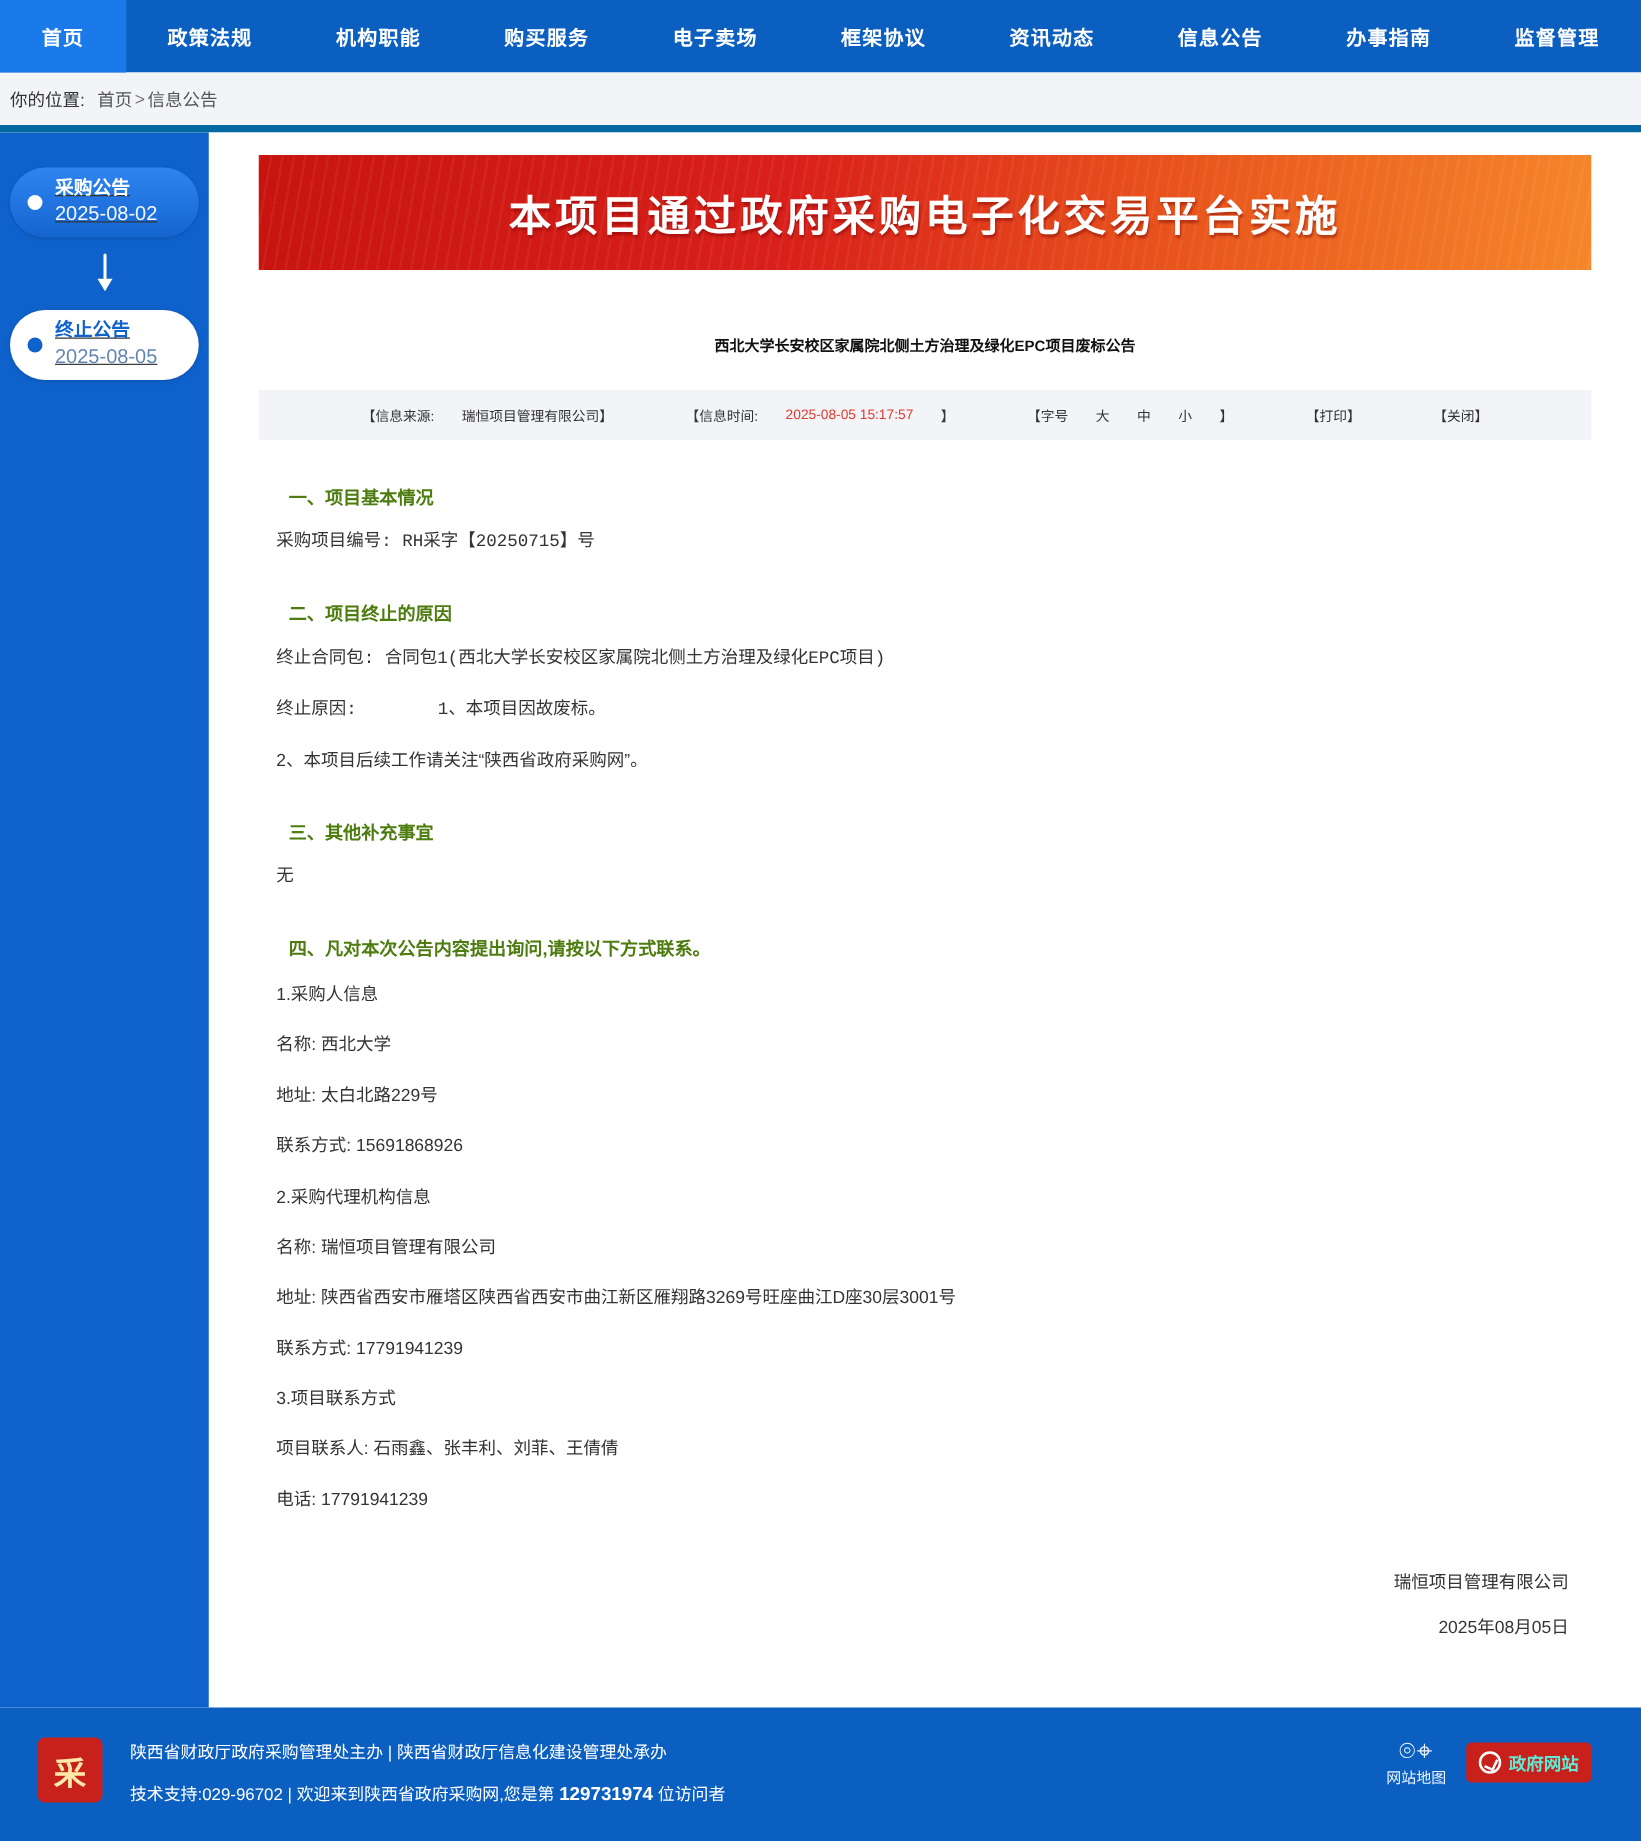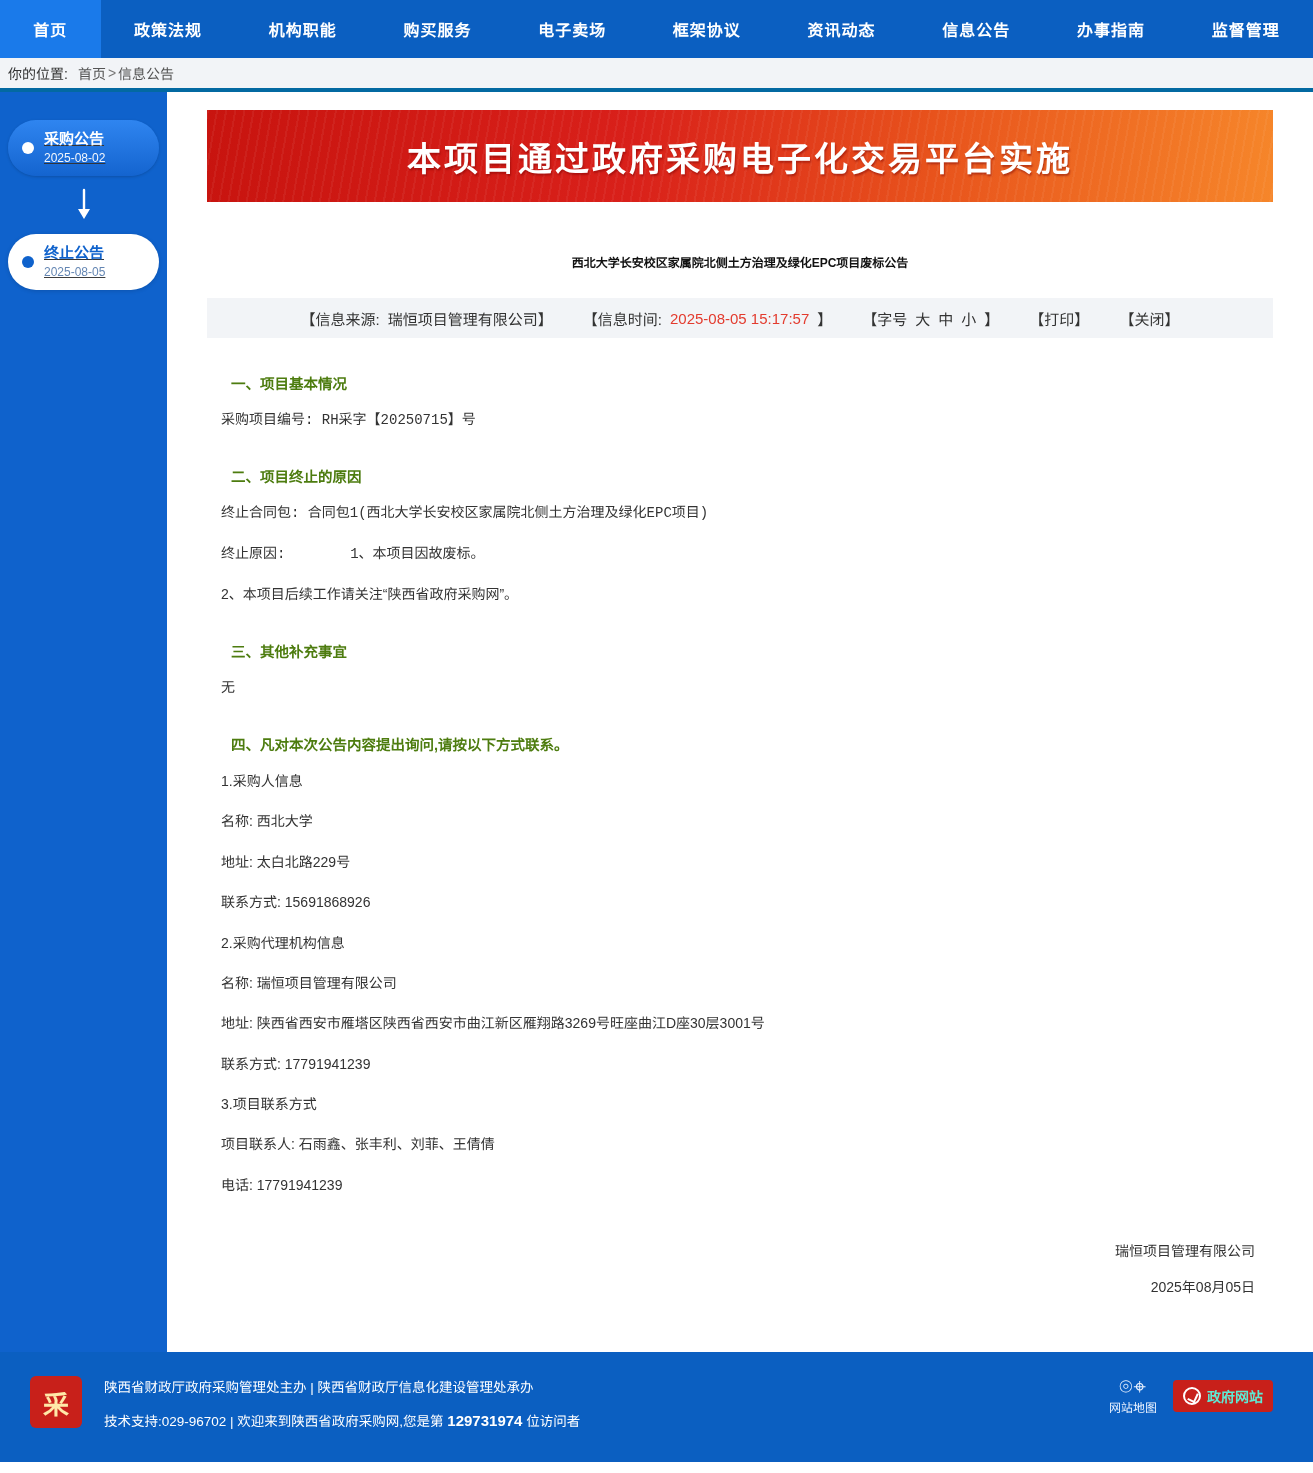--- a/index.html
+++ b/index.html
@@ -31,28 +31,28 @@
     color: #ffffff;
     cursor: pointer;
     white-space: nowrap;
   }
   .topnav .nav-item.active {
     background: #1a7aea;
   }
 
   
   .breadcrumb-bar {
-    height: 34px;
+    height: 48px;
     background: #f2f4f7;
     display: flex;
     align-items: center;
     padding-left: 4px;
     font-size: 14px;
     color: #555;
-    border-bottom: 4px solid #0369a1;
+    border-bottom: 6px solid #0369a1;
   }
   .breadcrumb-bar .bc-label { color: #333; margin-right: 10px; }
   .breadcrumb-bar .bc-link { color: #555; cursor: pointer; }
   .breadcrumb-bar .bc-sep { margin: 0 2px; color: #777; }
   .breadcrumb-bar .bc-current { color: #555; }
 
   
   .layout {
     display: flex;
     align-items: stretch;
@@ -87,21 +87,21 @@
     color: #0f62cc;
     box-shadow: 0 1px 4px rgba(0,0,0,.15);
   }
   .side-dot {
     width: 12px; height: 12px; border-radius: 50%;
     background: #ffffff; margin-right: 10px; flex: 0 0 12px;
   }
   .side-card.white .side-dot { background: #0f62cc; }
   .side-text { line-height: 1.25; }
   .side-title { font-size: 15px; font-weight: bold; }
-  .side-date { font-size: 12px; opacity: .95; margin-top: 2px; }
+  .side-date { font-size: 16px; opacity: .95; margin-top: 2px; }
   .side-card.white .side-date { color: #5b7fae; }
 
   .side-arrow {
     height: 58px;
     display: flex;
     align-items: center;
     justify-content: center;
     color: #ffffff;
     font-size: 22px;
     line-height: 1;
@@ -150,23 +150,23 @@
     margin: 52px 0 26px 0;
     line-height: 1.5;
   }
 
   .meta-bar {
     background: #f2f4f7;
     height: 40px;
     display: flex;
     align-items: center;
     justify-content: center;
-    font-size: 15px;
+    font-size: 11px;
     color: #333;
-    gap: 8px;
+    gap: 22px;
   }
   .meta-bar .time { color: #e33b2e; }
   .meta-bar .sep { display: inline-block; width: 14px; }
   .meta-bar .clickable { cursor: pointer; }
 
   .body-text { padding: 0 14px; }
   h3.sec {
     font-size: 14.5px;
     font-weight: bold;
     color: #4d7c0f;

